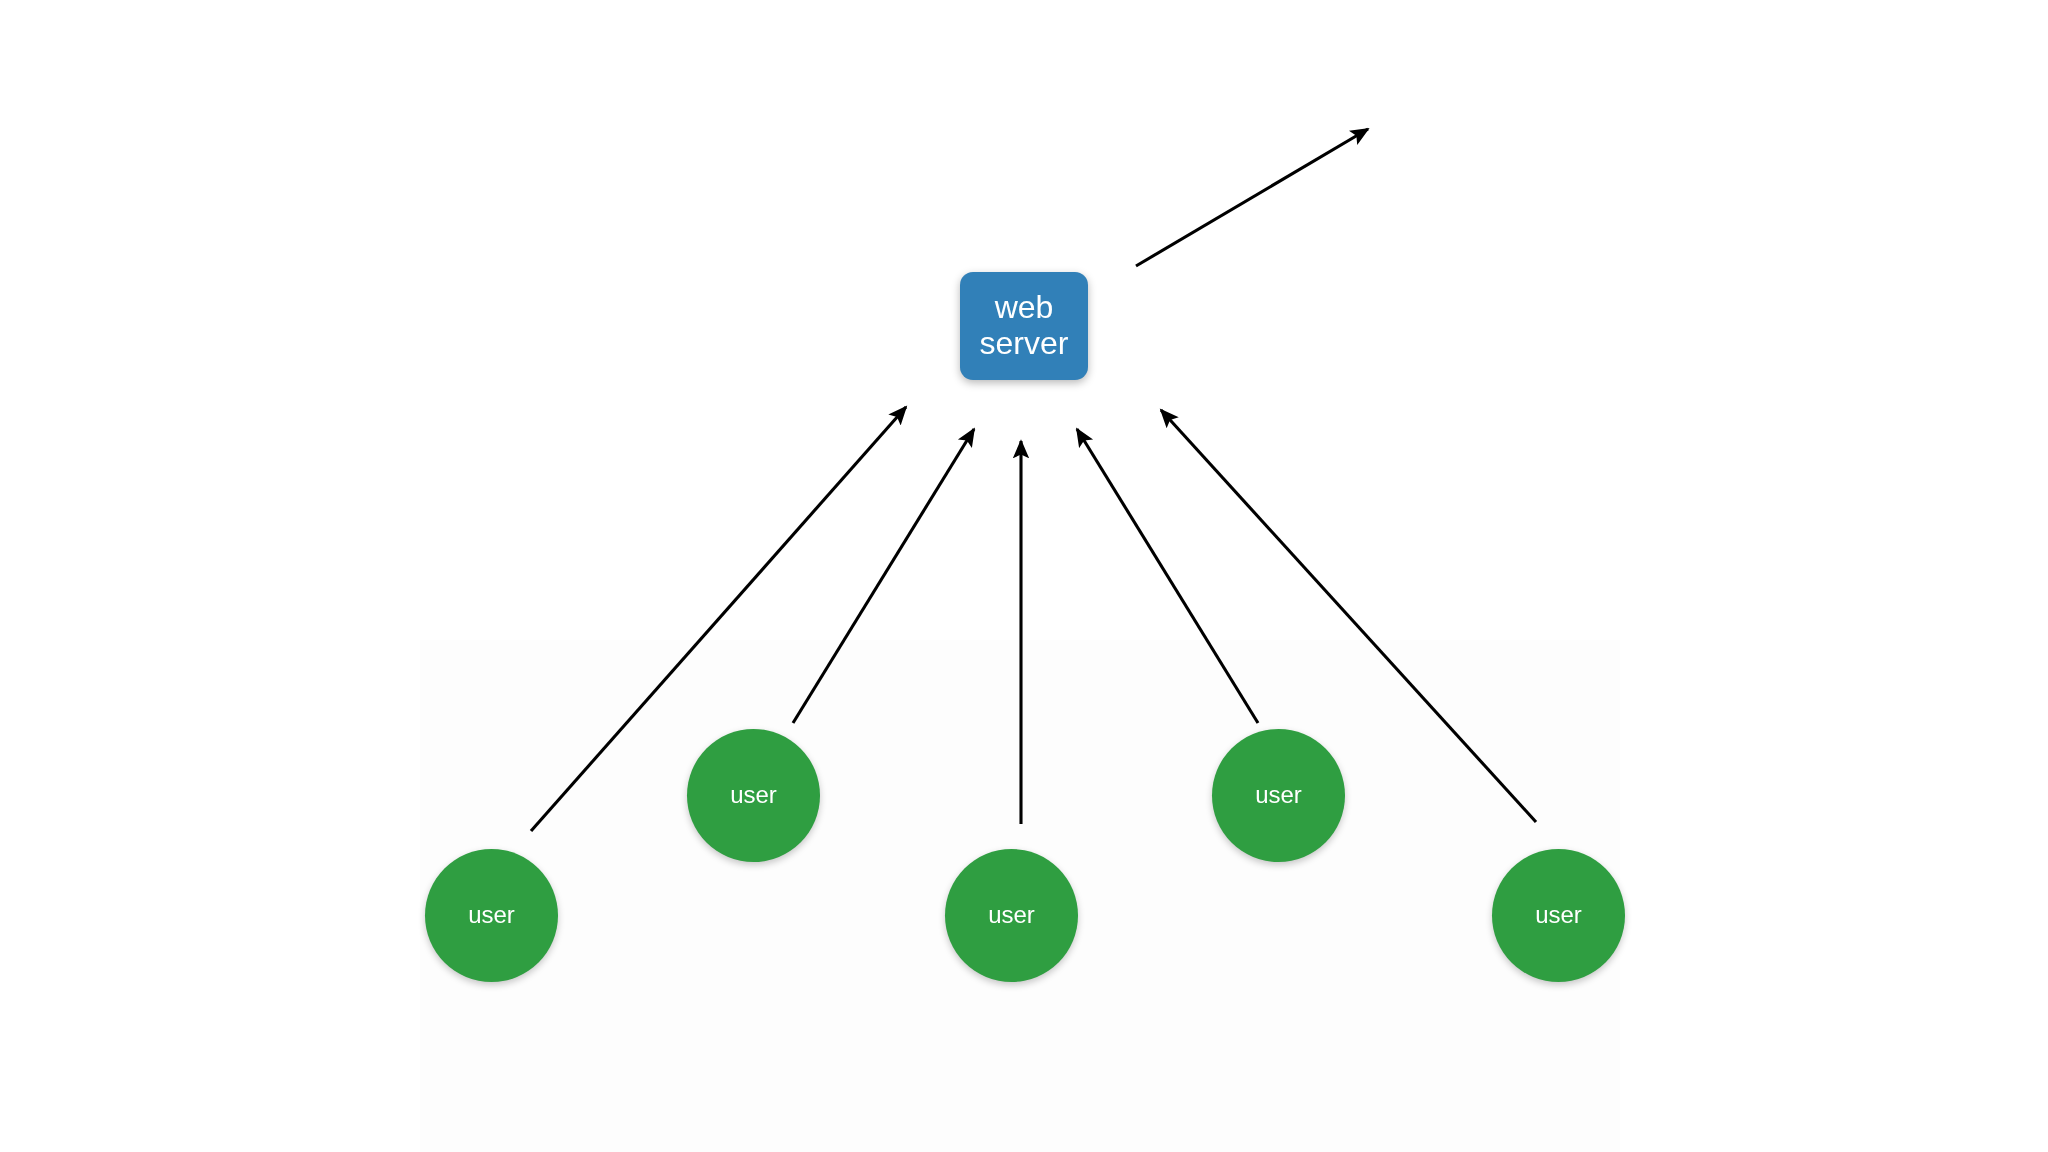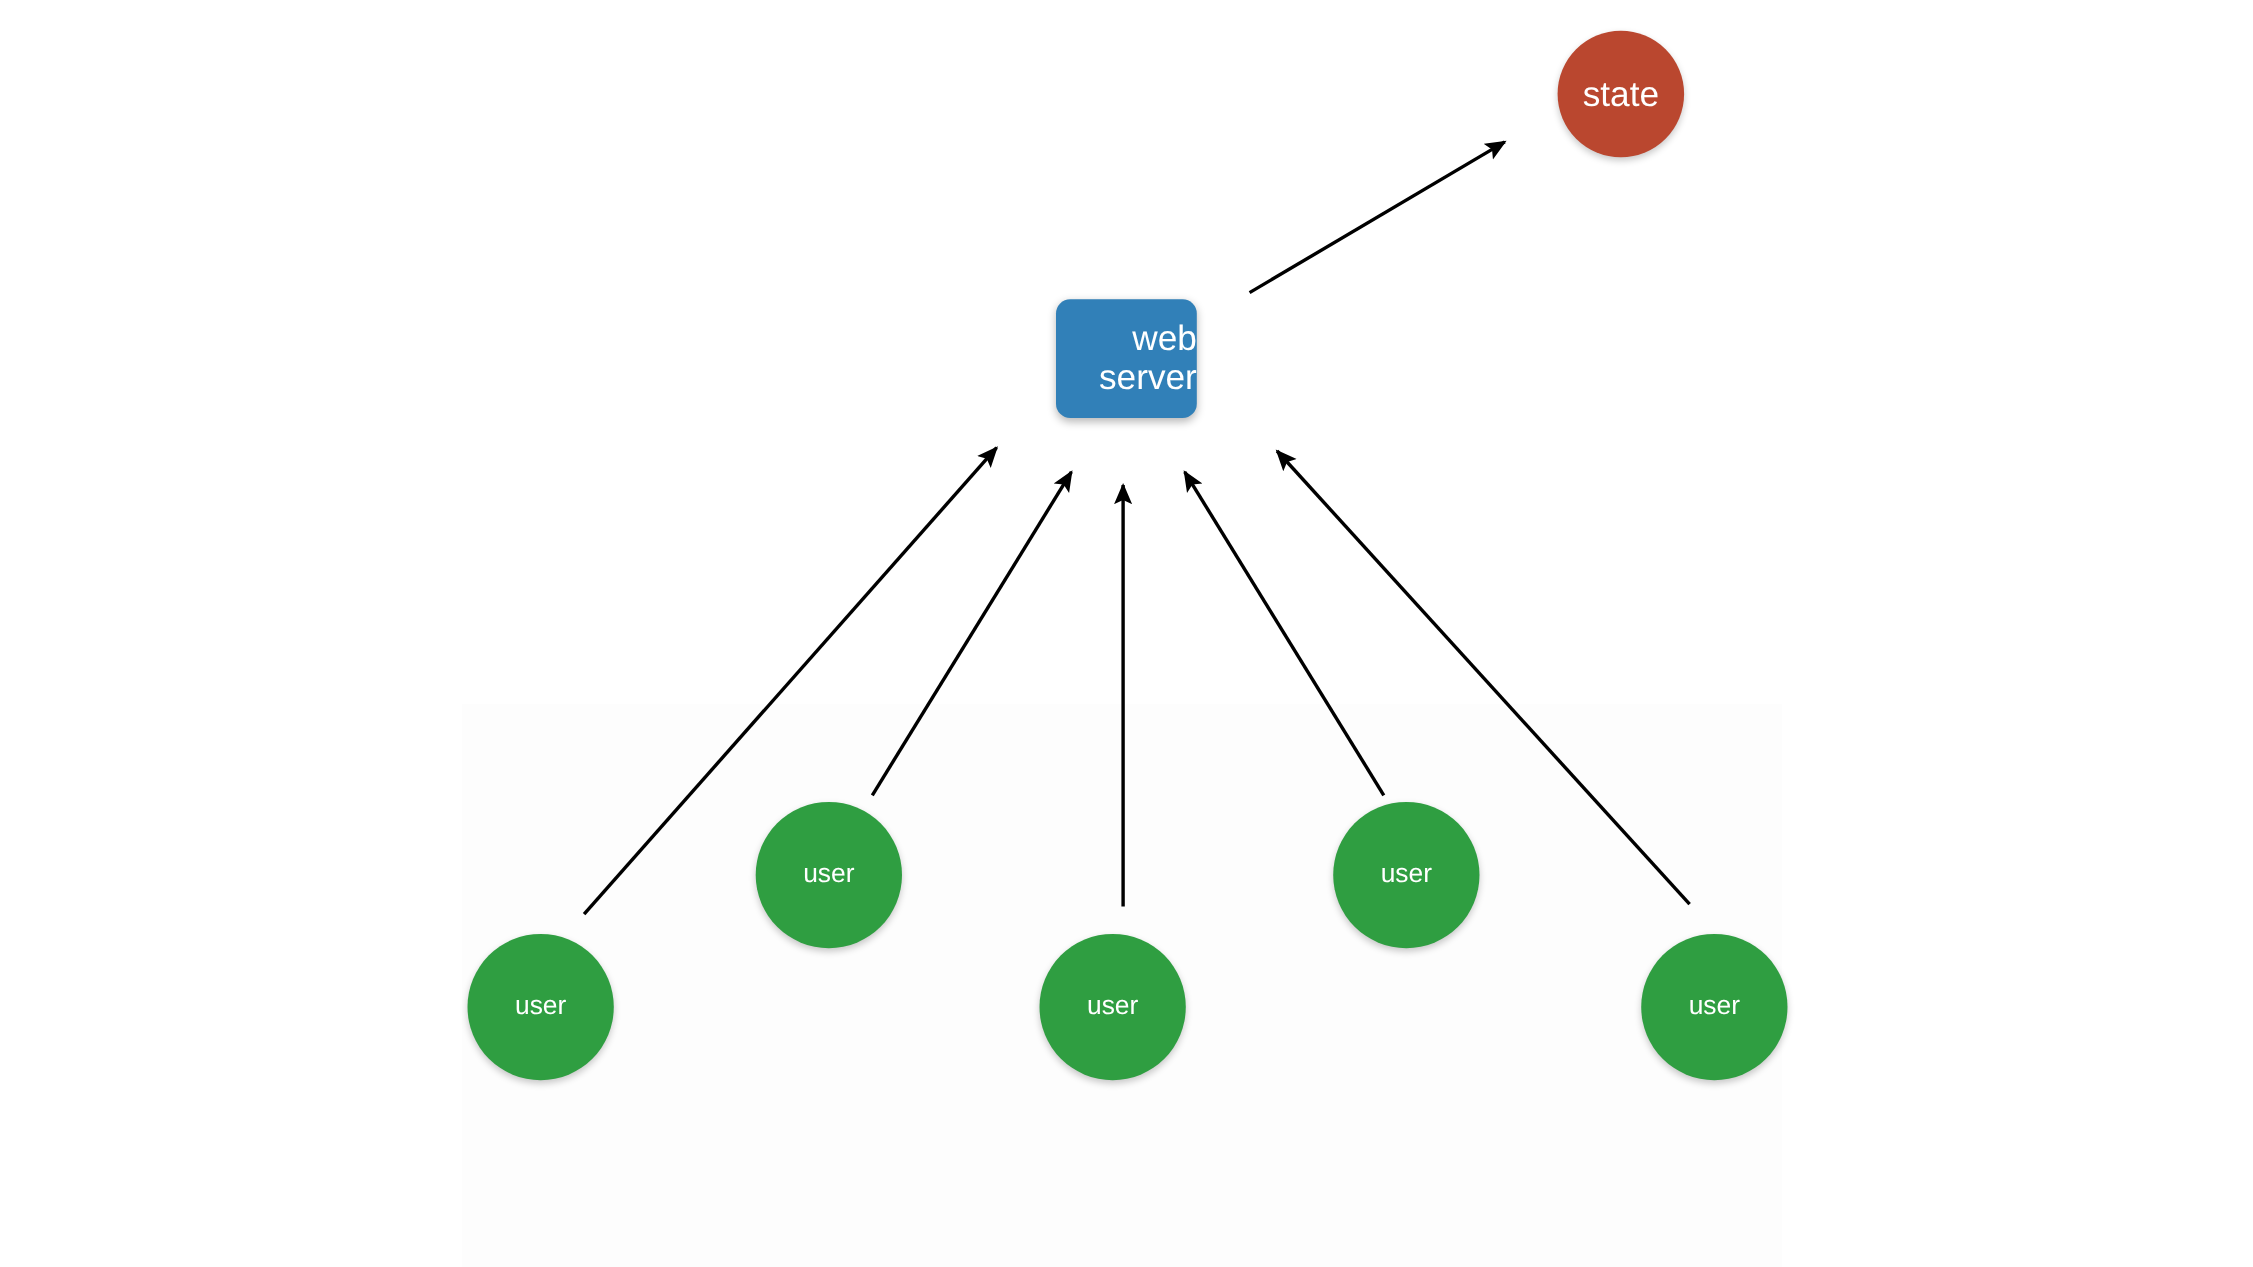--- a/index.html
+++ b/index.html
@@ -66,21 +66,20 @@
     box-shadow: 0 3px 7px rgba(0,0,0,0.22);
   }
   .node-server {
     width: 128px;
     height: 108px;
     background: #3180B8;
     border-radius: 13px;
     font-size: 32px;
     box-shadow: 0 3px 8px rgba(0,0,0,0.28);
     flex-direction: column;
-    align-items: flex-end;
   }
   .node-server span {
     display: block;
   }
 </style>
 </head>
 <body>
 
 <div id="canvas">
 
@@ -95,23 +94,20 @@
     <g id="edge-lines" stroke="#000000" stroke-width="3.1" fill="none" stroke-linecap="butt">
         <line x1="1136" y1="266" x2="1368" y2="129" marker-end="url(#arrowhead)" stroke="#000000"></line>
         <line x1="531" y1="831" x2="906" y2="407" marker-end="url(#arrowhead)" stroke="#000000"></line>
         <line x1="793" y1="723" x2="974" y2="429" marker-end="url(#arrowhead)" stroke="#000000"></line>
         <line x1="1021" y1="824" x2="1021" y2="441" marker-end="url(#arrowhead)" stroke="#000000"></line>
         <line x1="1258" y1="723" x2="1077" y2="429" marker-end="url(#arrowhead)" stroke="#000000"></line>
         <line x1="1536" y1="822" x2="1161" y2="410" marker-end="url(#arrowhead)" stroke="#000000"></line>
       </g>
   </svg>
 
-  <div class="node node-circle node-state" style="left:1416px; top:28px;">
-    <span>state</span>
-  </div>
 
   <div class="node node-server" style="left:960px; top:272px;">
     <span>web</span>
     <span>server</span>
   </div>
 
   <div class="node node-circle node-user" style="left:425px; top:849px;">
     <span>user</span>
   </div>
 

